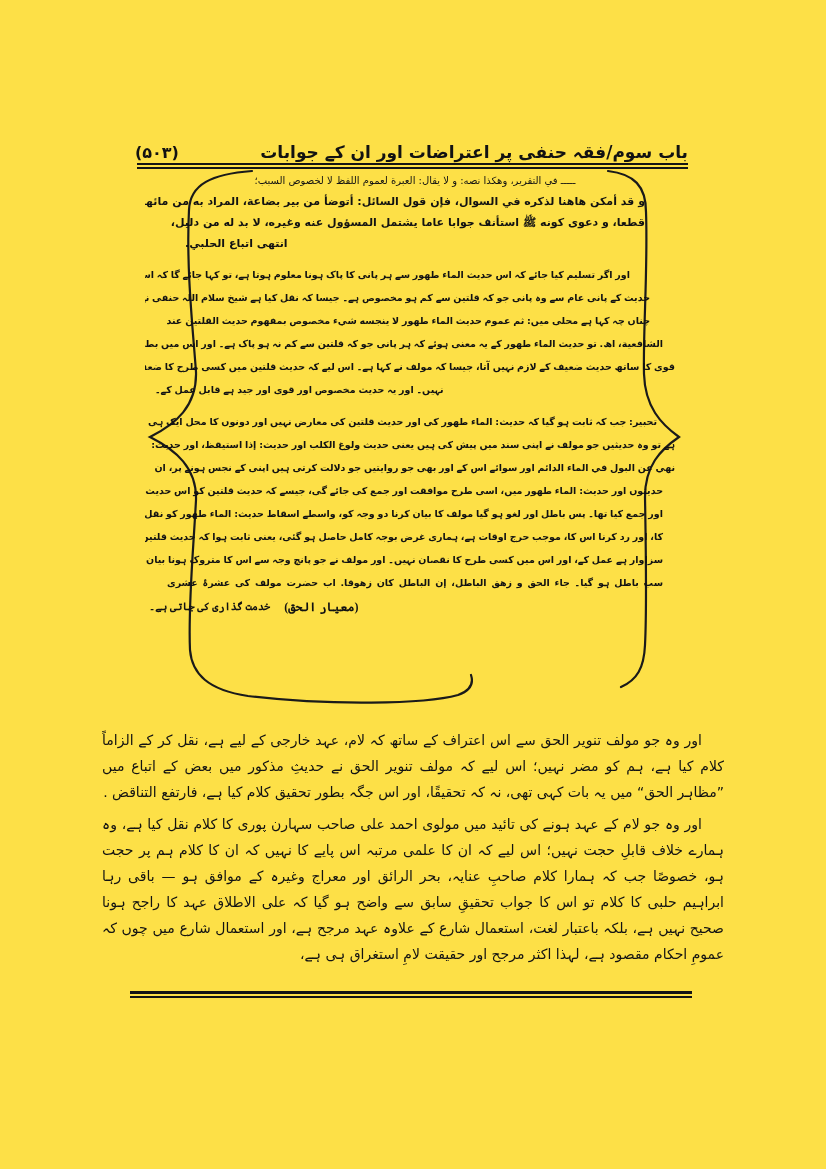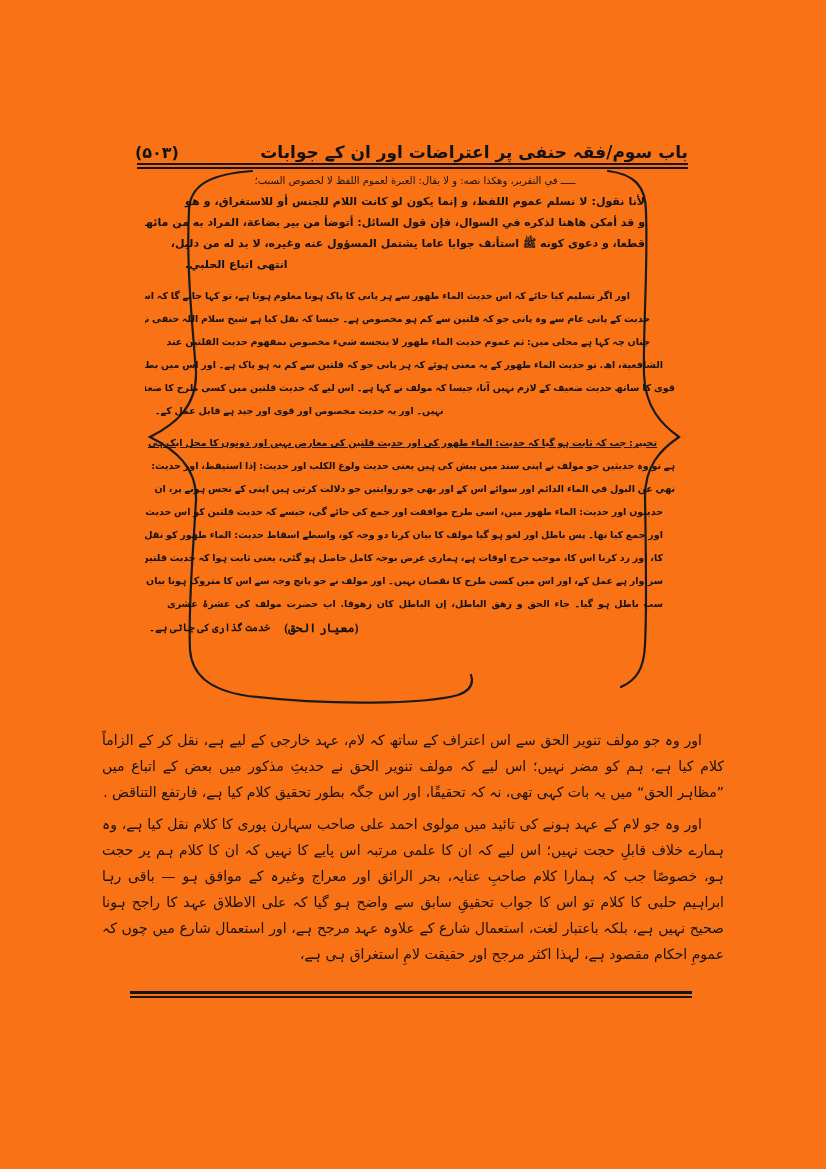--- a/index.html
+++ b/index.html
@@ -1,18 +1,18 @@
 <!DOCTYPE html>
 <html lang="ur" dir="rtl"><head>
 <meta charset="utf-8">
 <style>
   html,body{margin:0;padding:0;background:#e8e8e8;}
   .page{
     position:relative; width:826px; height:1169px; margin:0 auto;
-    background:#f97316; overflow:hidden; color:#121212;
+    background:#fde047; overflow:hidden; color:#121212;
     font-family:"DejaVu Sans", sans-serif;
   }
   
   .hdr{
     position:absolute; left:135px; right:138px; top:120px; height:42px;
     display:flex; flex-direction:row; justify-content:space-between; align-items:flex-end;
     direction:ltr;
   }
   .pageno{ font-size:16px; font-weight:bold; letter-spacing:1px; }
   .title{ font-size:17px; font-weight:bold; direction:rtl; white-space:nowrap; }
@@ -29,21 +29,21 @@
     text-align:justify; text-align-last:justify;
     height:21px; line-height:21px; overflow:hidden; white-space:nowrap;
   }
   .ar{ font-size:11px; font-weight:bold; padding:0 40px; }
   .ar1{ font-weight:normal; font-size:10px; text-align-last:center; }
   .ar6{ text-align-last:left; }
   .ur{ font-size:9.5px; font-weight:bold; height:23px; line-height:23px; padding:0 35px; word-spacing:-0.5px; }
   .ur.w{ padding:0 10px; }
   .ur.m{ padding:0 22px; }
   .ur.b1{ padding:0 55px 0 35px; }
-  .ur.c1{ padding:0 28px 0 10px;text-decoration:underline; }
+  .ur.c1{ padding:0 28px 0 10px; }
   .ur.lastleft{ text-align-last:left; }
   .gap{ margin-top:9px; }
   .c9{
     display:flex; direction:ltr; justify-content:flex-start; align-items:flex-start; gap:14px;
     height:26px; line-height:26px; padding-left:4px; font-size:10.5px; font-weight:bold;font-family:Liberation Serif, serif;
   }
   .c9 .cit{ font-size:12px; }
   
   .bodytxt{
     position:absolute; left:102px; right:102px; top:727px;
@@ -62,21 +62,20 @@
   </div>
   <div class="rule top"></div>
 
   <svg class="bracket" viewBox="0 0 826 1169" xmlns="http://www.w3.org/2000/svg">
     <path d="M 252 171 C 212 174 190 184 189 210 C 186 268 193 330 196 372 C 197 406 176 424 150 437 C 176 450 197 468 196 500 C 193 556 188 606 190 650 C 192 674 208 690 248 696 C 330 706 425 704 458 695 C 469 691 474 684 471 675"></path>
     <path d="M 608 171 C 634 174 646 186 646 212 C 648 268 643 330 644 374 C 645 407 661 424 679 437 C 660 450 645 466 645 497 C 646 556 647 606 645 645 C 644 668 637 680 621 687"></path>
   </svg>
 
   <section class="quote">
     <div class="ql ar ar1">ـــــ في التقرير، وهكذا نصه: و لا يقال: العبرة لعموم اللفظ لا لخصوص السبب؛</div>
-    <div class="ql ar">لأنا نقول: لا نسلم عموم اللفظ، و إنما يكون لو كانت اللام للجنس أو للاستغراق، و هو</div>
     <div class="ql ar">و قد أمكن هاهنا لذكره في السوال، فإن قول السائل: أتوضأ من بير بضاعة، المراد به من مائها</div>
     <div class="ql ar">قطعا، و دعوى كونه ﷺ استأنف جوابا عاما يشتمل المسؤول عنه وغيره، لا بد له من دليل،</div>
     <div class="ql ar ar6">انتهى اتباع الحلبي.</div>
 
     <div class="ql ur b1 gap">اور اگر تسلیم کیا جائے کہ اس حدیث الماء طهور سے ہر پانی کا پاک ہونا معلوم ہوتا ہے، تو کہا جائے گا کہ اس</div>
     <div class="ql ur">حدیث کے پانی عام سے وہ پانی جو کہ قلتین سے کم ہو مخصوص ہے۔ جیسا کہ نقل کیا ہے شیخ سلام اللہ حنفی نے بعض شافعیہ سے،</div>
     <div class="ql ur">چناں چہ کہا ہے محلی میں: ثم عموم حديث الماء طهور لا ينجسه شيء مخصوص بمفهوم حديث القلتين عند</div>
     <div class="ql ur m">الشافعية، اھ. تو حدیث الماء طهور کے یہ معنی ہوئے کہ ہر پانی جو کہ قلتین سے کم نہ ہو پاک ہے۔ اور اس میں بطلان عموم</div>
     <div class="ql ur w">قوی کا ساتھ حدیث ضعیف کے لازم نہیں آتا، جیسا کہ مولف نے کہا ہے۔ اس لیے کہ حدیث قلتین میں کسی طرح کا ضعف</div>
     <div class="ql ur w lastleft">نہیں۔ اور یہ حدیث مخصوص اور قوی اور جید ہے قابل عمل کے۔</div>

